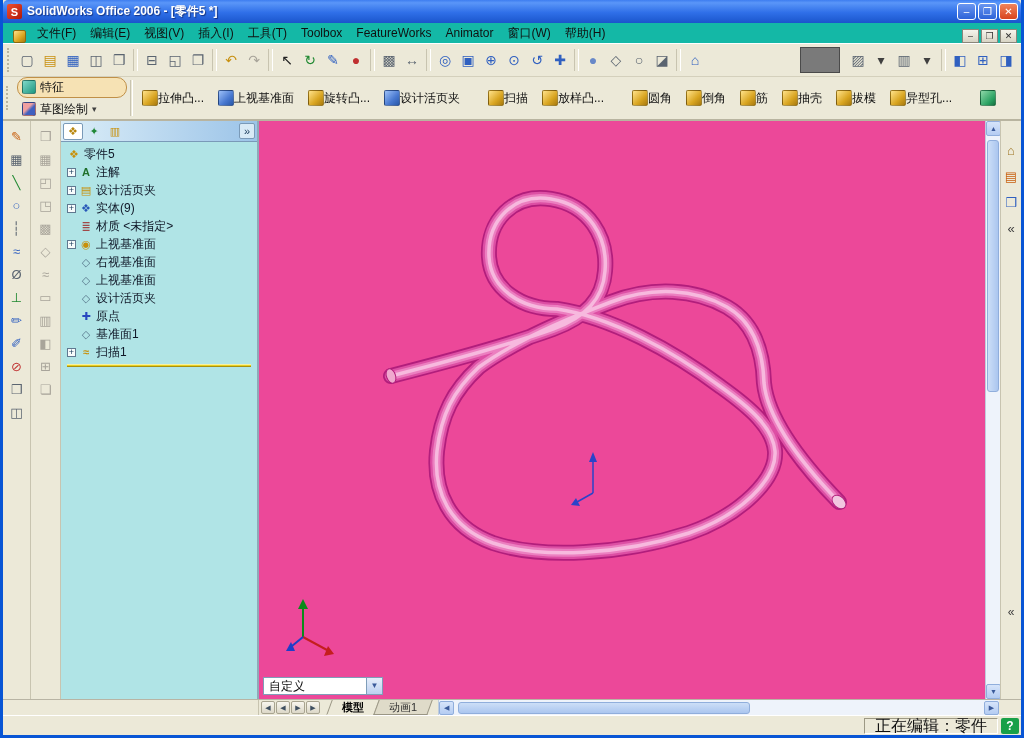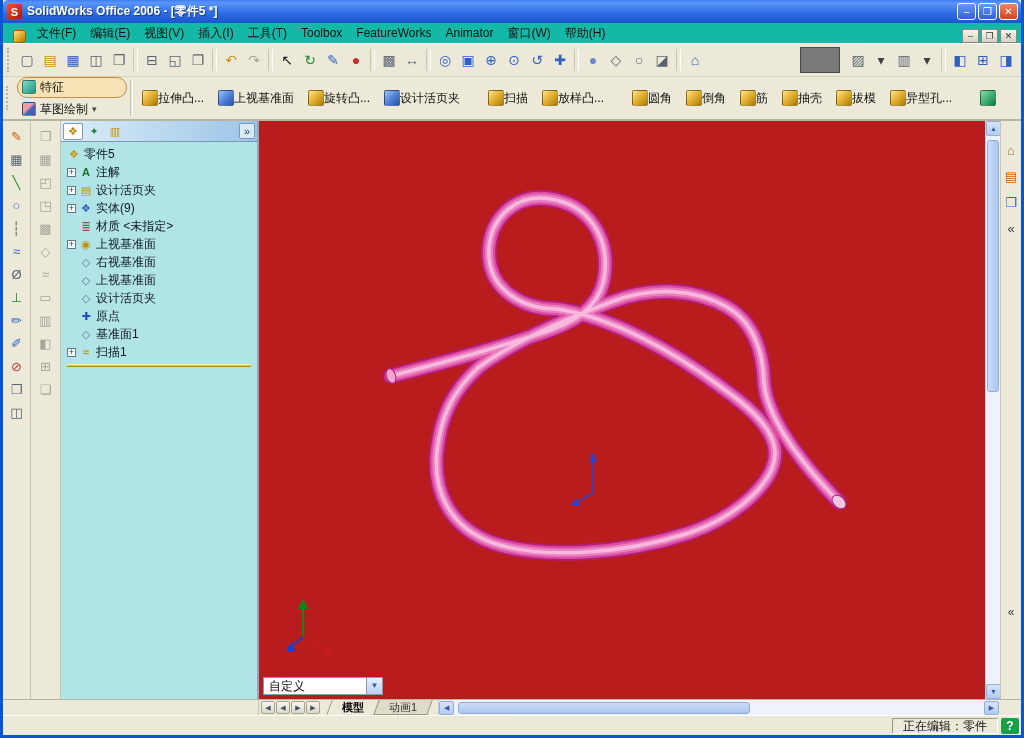--- a/index.html
+++ b/index.html
@@ -84,21 +84,21 @@
   .tree-item{padding-left:2px;}
   .expander{width:9px;height:9px;flex:none;border:1px solid #607890;background:#F8FCFC;font-size:9px;
     line-height:7px;text-align:center;color:#204060;}
   .expander.hide{visibility:hidden;}
   .t-ic{width:14px;flex:none;text-align:center;font-size:11px;font-weight:bold;}
   .ic-gold{color:#C8900A;} .ic-gold2{color:#B8860B;} .ic-blue{color:#2858B8;} .ic-plane{color:#58788C;font-weight:normal;}
   .ic-origin{color:#2848C0;} .ic-ann{color:#20702C;} .ic-mat{color:#A04848;} .ic-green{color:#208838;}
   .t-label{font-size:12px;}
   .rollback{height:3px;margin:3px 6px 0 2px;background:#E8D020;border-top:1px solid #F8F0A0;border-bottom:1px solid #A89010;}
   
-  .viewport{flex:1;position:relative;background:#b91c1c;overflow:hidden;}
+  .viewport{flex:1;position:relative;background:#ec4899;overflow:hidden;}
   .knot-svg{position:absolute;inset:0;width:100%;height:100%;}
   .viewcombo{position:absolute;left:4px;bottom:4px;width:120px;height:18px;background:#fff;
     border:1px solid #7F9DB9;display:flex;align-items:center;}
   .vc-text{flex:1;padding-left:5px;font-size:12px;color:#101010;}
   .vc-btn{width:16px;height:16px;flex:none;background:linear-gradient(180deg,#E6EEFA,#BCD0F0);
     border-left:1px solid #7F9DB9;font-size:8px;text-align:center;line-height:16px;color:#3A5A9A;}
   
   .vscroll{width:15px;flex:none;display:flex;flex-direction:column;background:#EEF3FB;border-left:1px solid #C0CCDC;}
   .scr-btn{width:15px;height:15px;flex:none;display:flex;align-items:center;justify-content:center;font-size:7px;
     color:#3A5A9A;background:linear-gradient(180deg,#D6E4FA,#B4CCF2);border:1px solid #90AEDC;border-radius:2px;}
@@ -124,21 +124,21 @@
   .hscroll{flex:1;display:flex;align-items:center;background:#EEF3FB;border-left:1px solid #C0CCDC;margin-left:8px;}
   .hscroll .scr-btn{height:14px;width:15px;font-size:7px;}
   .scr-track.h{flex:1;height:14px;position:relative;}
   .scr-thumb.h{position:absolute;top:1px;bottom:1px;left:4px;width:55%;height:auto;
     background:linear-gradient(180deg,#CCDEF7,#ABC6EF);}
   .tr-right{width:22px;flex:none;}
   
   .statusbar{height:20px;flex:none;display:flex;align-items:center;background:#ECE9D8;
     border-top:1px solid #fff;padding:1px 2px;}
   .sb-main{flex:1;height:16px;}
-  .sb-cell{height:16px;line-height:14px;padding:0 10px;font-size:12px;color:#101010;white-space:nowrap;
+  .sb-cell{height:16px;line-height:14px;padding:0 10px;font-size:16px;color:#101010;white-space:nowrap;
     border:1px solid;border-color:#9C9884 #FFF #FFF #9C9884;}
   .sb-help{width:18px;height:16px;margin-left:3px;background:#18A048;color:#fff;font-weight:bold;
     text-align:center;line-height:16px;border-radius:2px;font-size:12px;}
 </style>
 </head>
 <body>
 
 <div class="win">
 
   <div class="titlebar">

